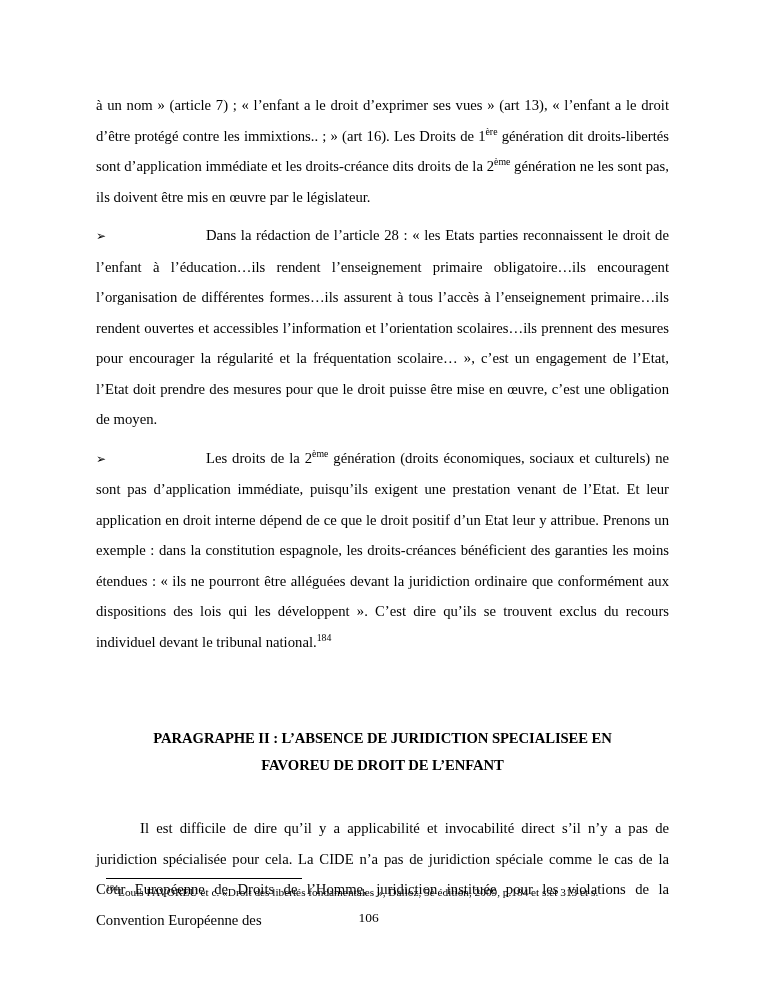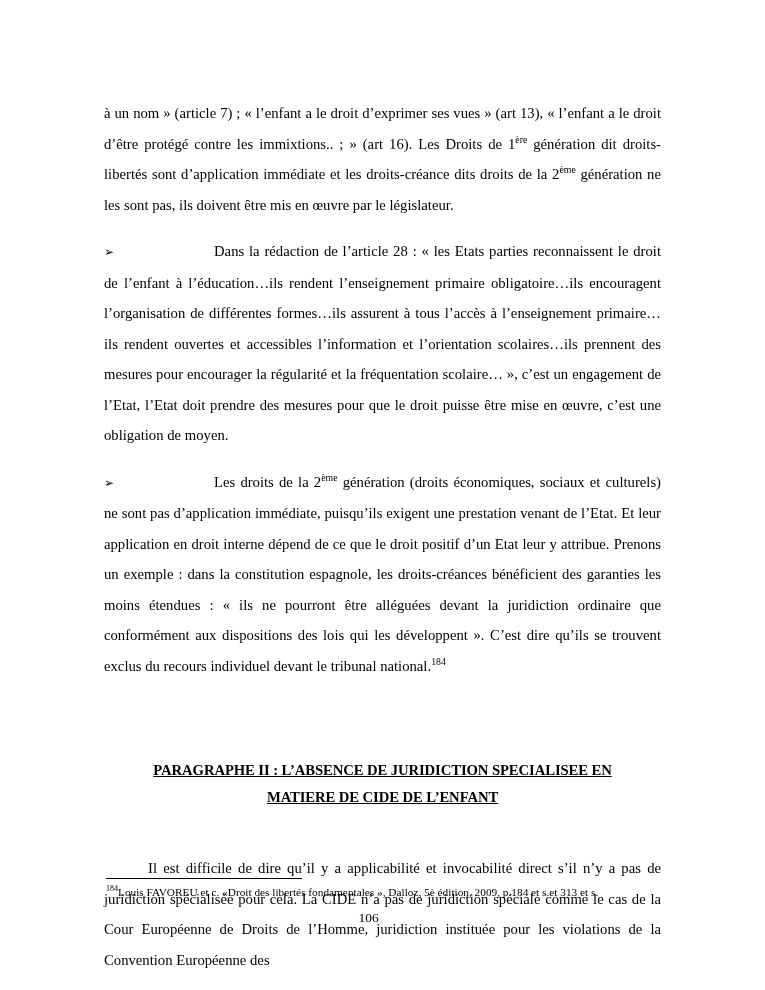--- a/index.html
+++ b/index.html
@@ -24,21 +24,21 @@
     box-sizing: border-box;
     padding: 82px 88px 0 88px;
   }
   .body-text {
     font-size: 14.7px;
     line-height: 30.5px;
     text-align: justify;
     text-justify: inter-word;
   }
   p {
-    margin: 16px;
+    margin: 8px;
   }
   .indent {
     text-indent: 44px;
   }
   .bullet-para {
     position: relative;
     padding-left: 0;
     text-indent: 0;
   }
   .arrow {
@@ -60,21 +60,20 @@
   .gap-med { height: 26px; }
   .gap-large { height: 34px; }
   .heading {
     text-align: center;
     font-weight: bold;
     font-size: 14.7px;
     line-height: 27px;
     letter-spacing: -0.1px;
   }
   .heading span {
-    text-decoration: underline;
   }
   .footnote-area {
     position: absolute;
     left: 106px;
     top: 878px;
     width: 590px;
   }
   .footnote-rule {
     width: 196px;
     height: 0;
@@ -112,21 +111,21 @@
 
     <p class="bullet-para"><span class="arrow-indent"><span class="arrow">➢</span></span>Les droits de la 2<sup>ème</sup> génération (droits économiques, sociaux et culturels) ne sont pas d’application immédiate, puisqu’ils exigent une prestation venant de l’Etat. Et leur application en droit interne dépend de ce que le droit positif d’un Etat leur y attribue. Prenons un exemple : dans la constitution espagnole, les droits-créances bénéficient des garanties les moins étendues : « ils ne pourront être alléguées devant la juridiction ordinaire que conformément aux dispositions des lois qui les développent ». C’est dire qu’ils se trouvent exclus du recours individuel devant le tribunal national.<sup>184</sup></p>
 
     <div class="gap-med"></div>
 
 
     <div class="gap-large"></div>
 
     <div class="heading">
       <div><span>PARAGRAPHE II : L’ABSENCE DE JURIDICTION SPECIALISEE EN</span></div>
-      <div><span>MATIERE DE CIDE DE L’ENFANT</span></div>
+      <div><span>FAVOREU DE DROIT DE L’ENFANT</span></div>
     </div>
 
     <div class="gap-med"></div>
 
     <p class="indent">Il est difficile de dire qu’il y a applicabilité et invocabilité direct s’il n’y a pas de juridiction spécialisée pour cela. La CIDE n’a pas de juridiction spéciale comme le cas de la Cour Européenne de Droits de l’Homme, juridiction instituée pour les violations de la Convention Européenne des</p>
 
   </div>
 
   <div class="footnote-area">
     <div class="footnote-rule"></div>

